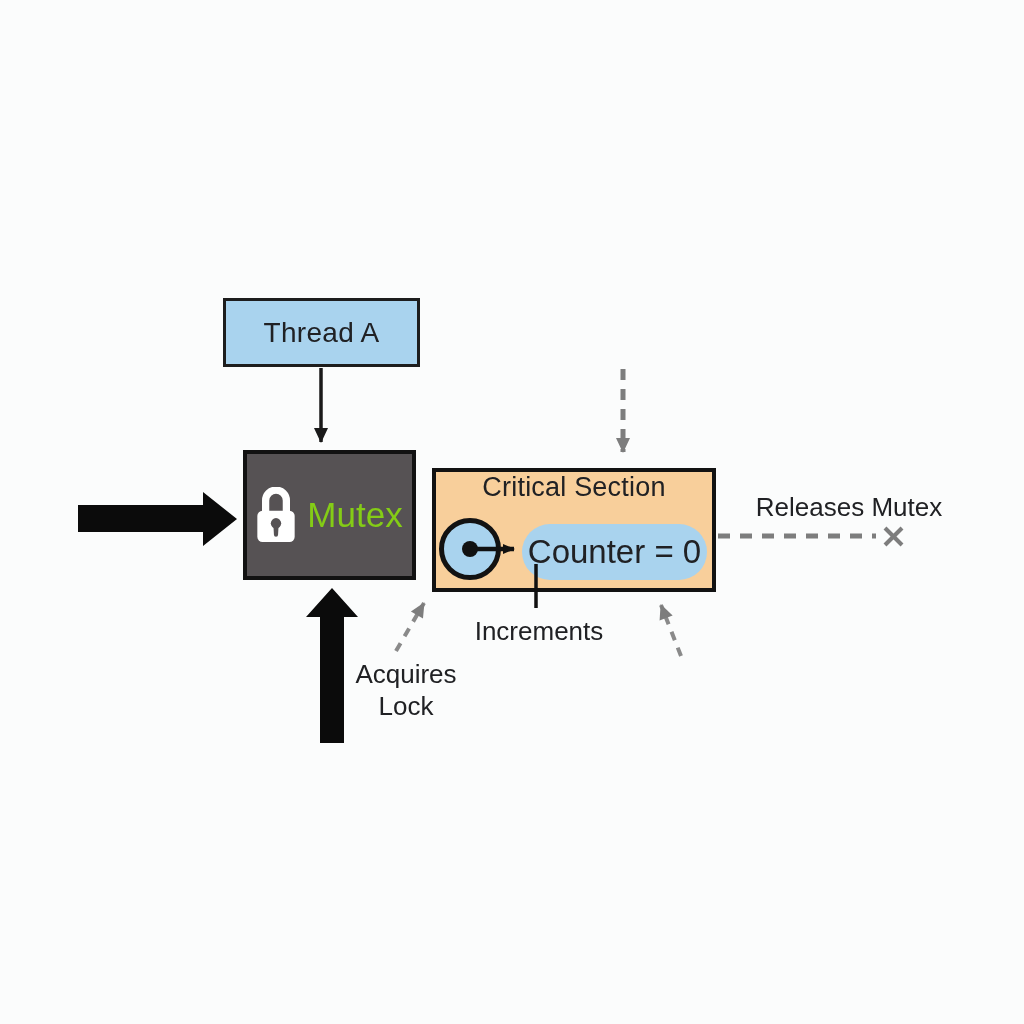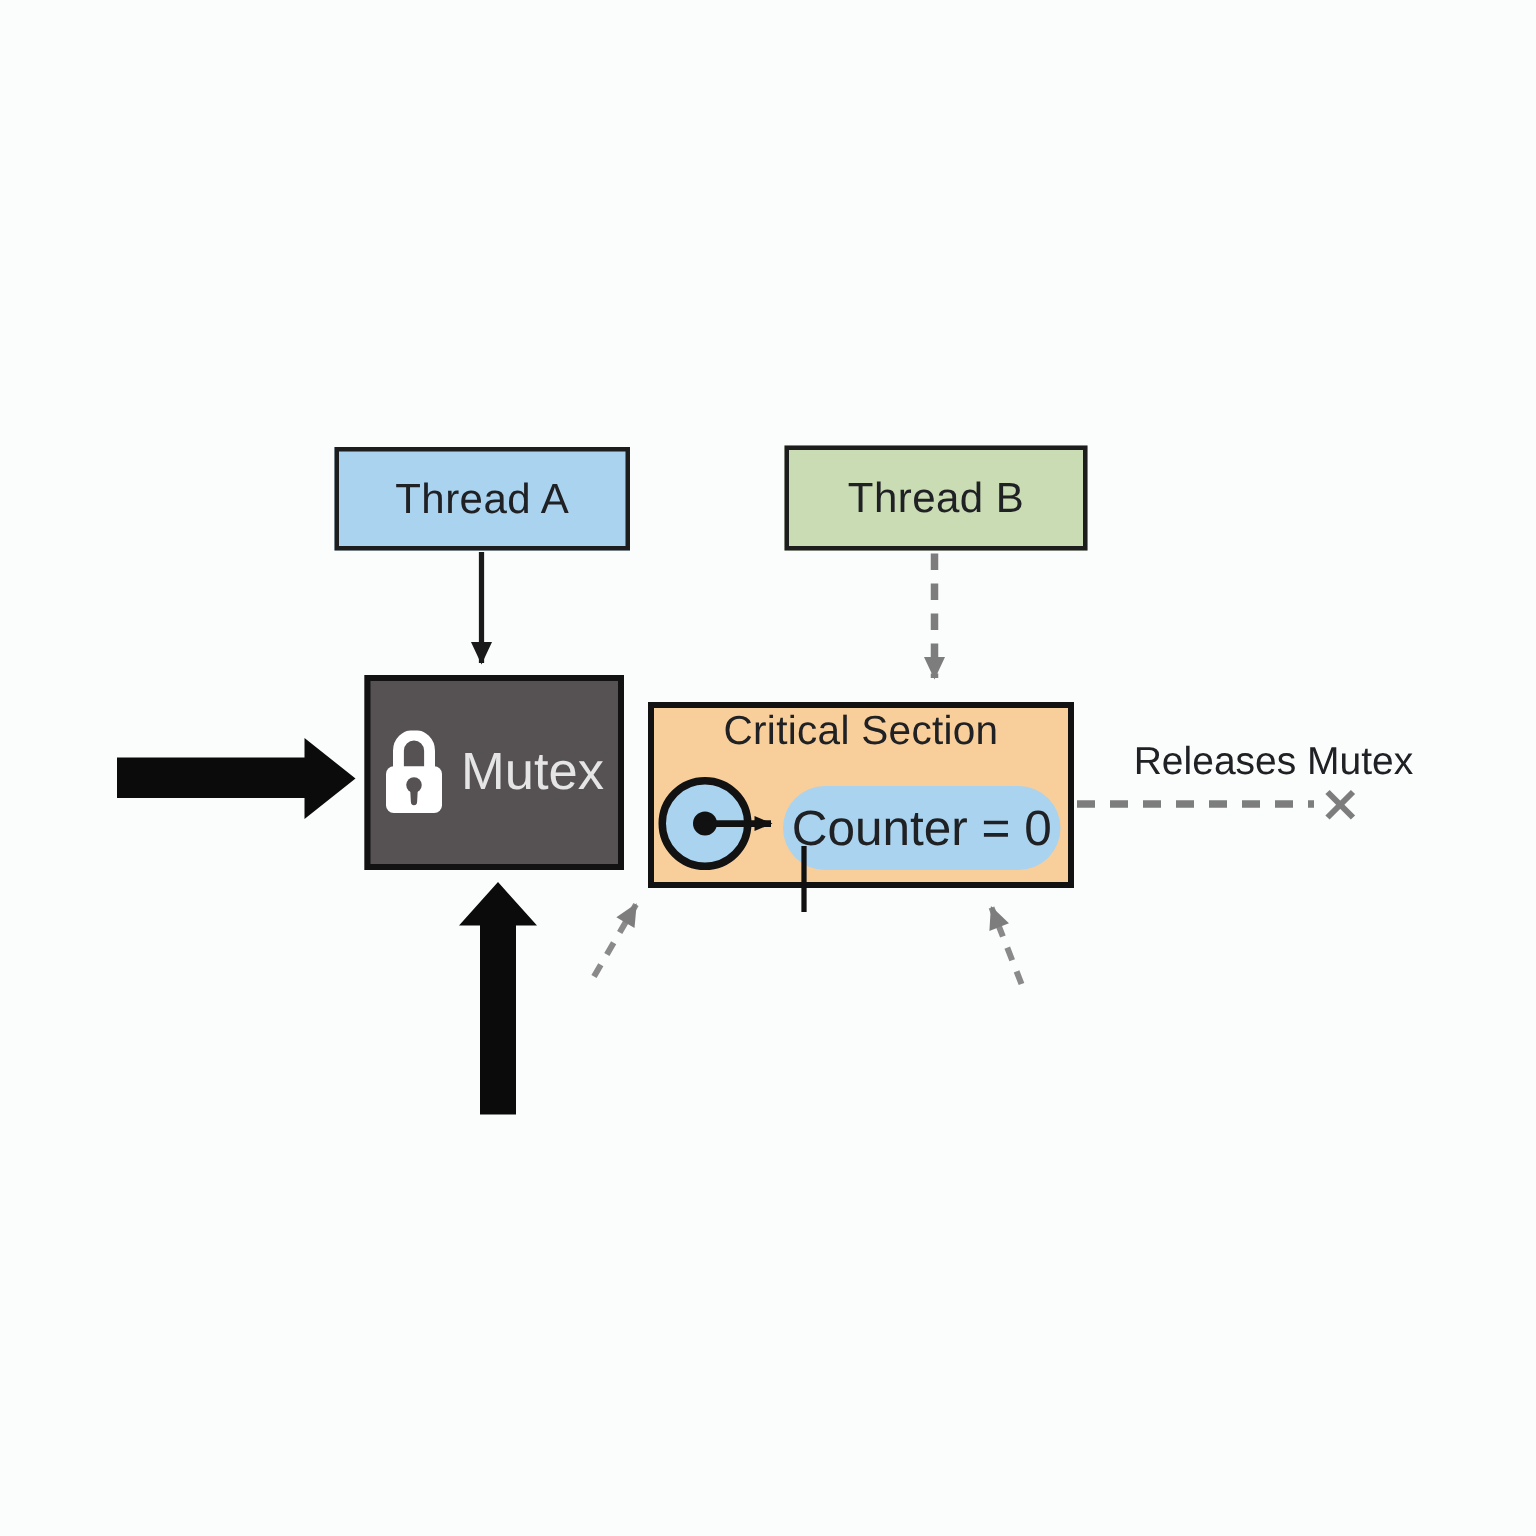--- a/index.html
+++ b/index.html
@@ -24,21 +24,21 @@
     font-size:28px;
     letter-spacing:.3px;
   }
   .thread-a{left:223px;top:298px;width:197px;height:69px;background:var(--thread-a-fill,#a9d3ee);}
   .thread-b{left:523px;top:297px;width:202px;height:70px;background:var(--thread-b-fill,#c9dcb3);}
   .mutex-box{
     left:243px;top:450px;width:173px;height:130px;
     background:var(--mutex-fill,#565254);
     border:4px solid var(--border-strong,#121212);
     gap:11px;
-    color:#e5e5e5;
+    color:#84cc16;
     font-size:35px;
   }
   .critical-box{
     left:432px;top:468px;width:284px;height:124px;
     background:var(--critical-fill,#f8cf9b);
     border:4px solid var(--border-strong,#121212);
     flex-direction:column;justify-content:flex-start;
   }
   .critical-title{
     font-size:27px;
@@ -82,23 +82,20 @@
 </style>
 </head>
 <body>
 
 <div class="canvas">
 
   <div class="node thread-box thread-a">
     <span>Thread A</span>
   </div>
 
-  <div class="node thread-box thread-b">
-    <span>Thread B</span>
-  </div>
 
   <div class="node mutex-box">
     <svg class="lock-svg" width="40" height="56" viewBox="0 0 38 54">
       <path d="M9 27 V13 a10 10 0 0 1 20 0 V27" fill="none" stroke="#ffffff" stroke-width="7"></path>
       <rect x="1" y="23" width="36" height="30" rx="5" fill="#ffffff"></rect>
       <circle cx="19" cy="35" r="5" fill="#565254"></circle>
       <path d="M16.5 37 L21.5 37 L21 46 a2 2 0 0 1 -4 0 z" fill="#565254"></path>
     </svg>
     <span>Mutex</span>
   </div>
@@ -107,20 +104,22 @@
     <div class="critical-title">Critical Section</div>
   </div>
 
   <div class="counter-circle"></div>
 
   <div class="counter-pill">
     <span>Counter = 0</span>
   </div>
 
   <div class="annot releases">Releases Mutex</div>
+  <div class="annot increments">Increments</div>
+  <div class="annot acquires">Acquires Lock</div>
 
   <svg class="overlay" width="1024" height="1024" viewBox="0 0 1024 1024">
     <defs>
       <marker id="head-black" markerWidth="20" markerHeight="18" refX="15" refY="8" orient="auto" markerUnits="userSpaceOnUse">
         <path d="M1,1 L16,8 L1,15 z" fill="#1a1a1a"></path>
       </marker>
       <marker id="head-gray" markerWidth="20" markerHeight="18" refX="15" refY="8" orient="auto" markerUnits="userSpaceOnUse">
         <path d="M1,1 L16,8 L1,15 z" fill="#7d7d7d"></path>
       </marker>
       <marker id="head-black-sm" markerWidth="16" markerHeight="14" refX="12" refY="6" orient="auto" markerUnits="userSpaceOnUse">

